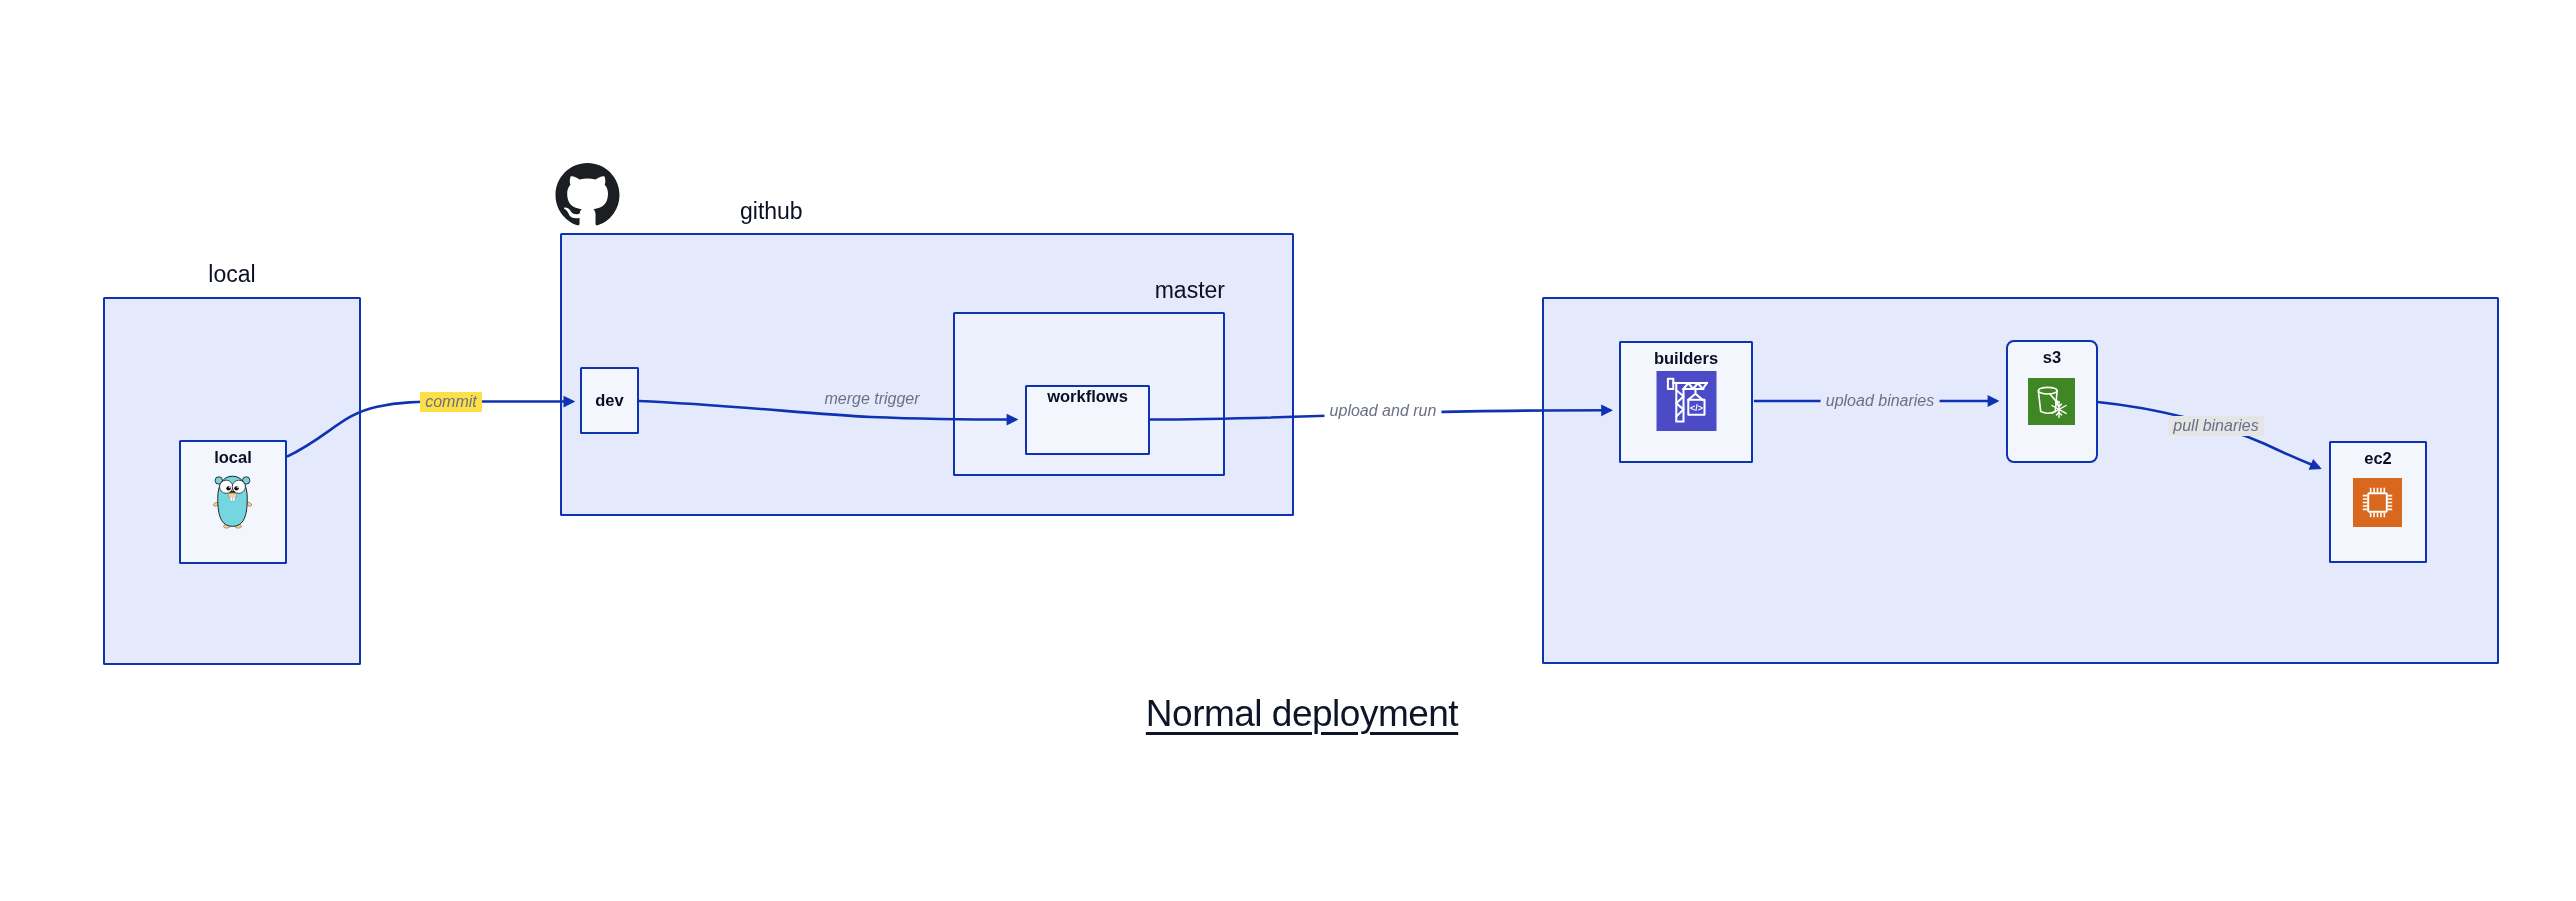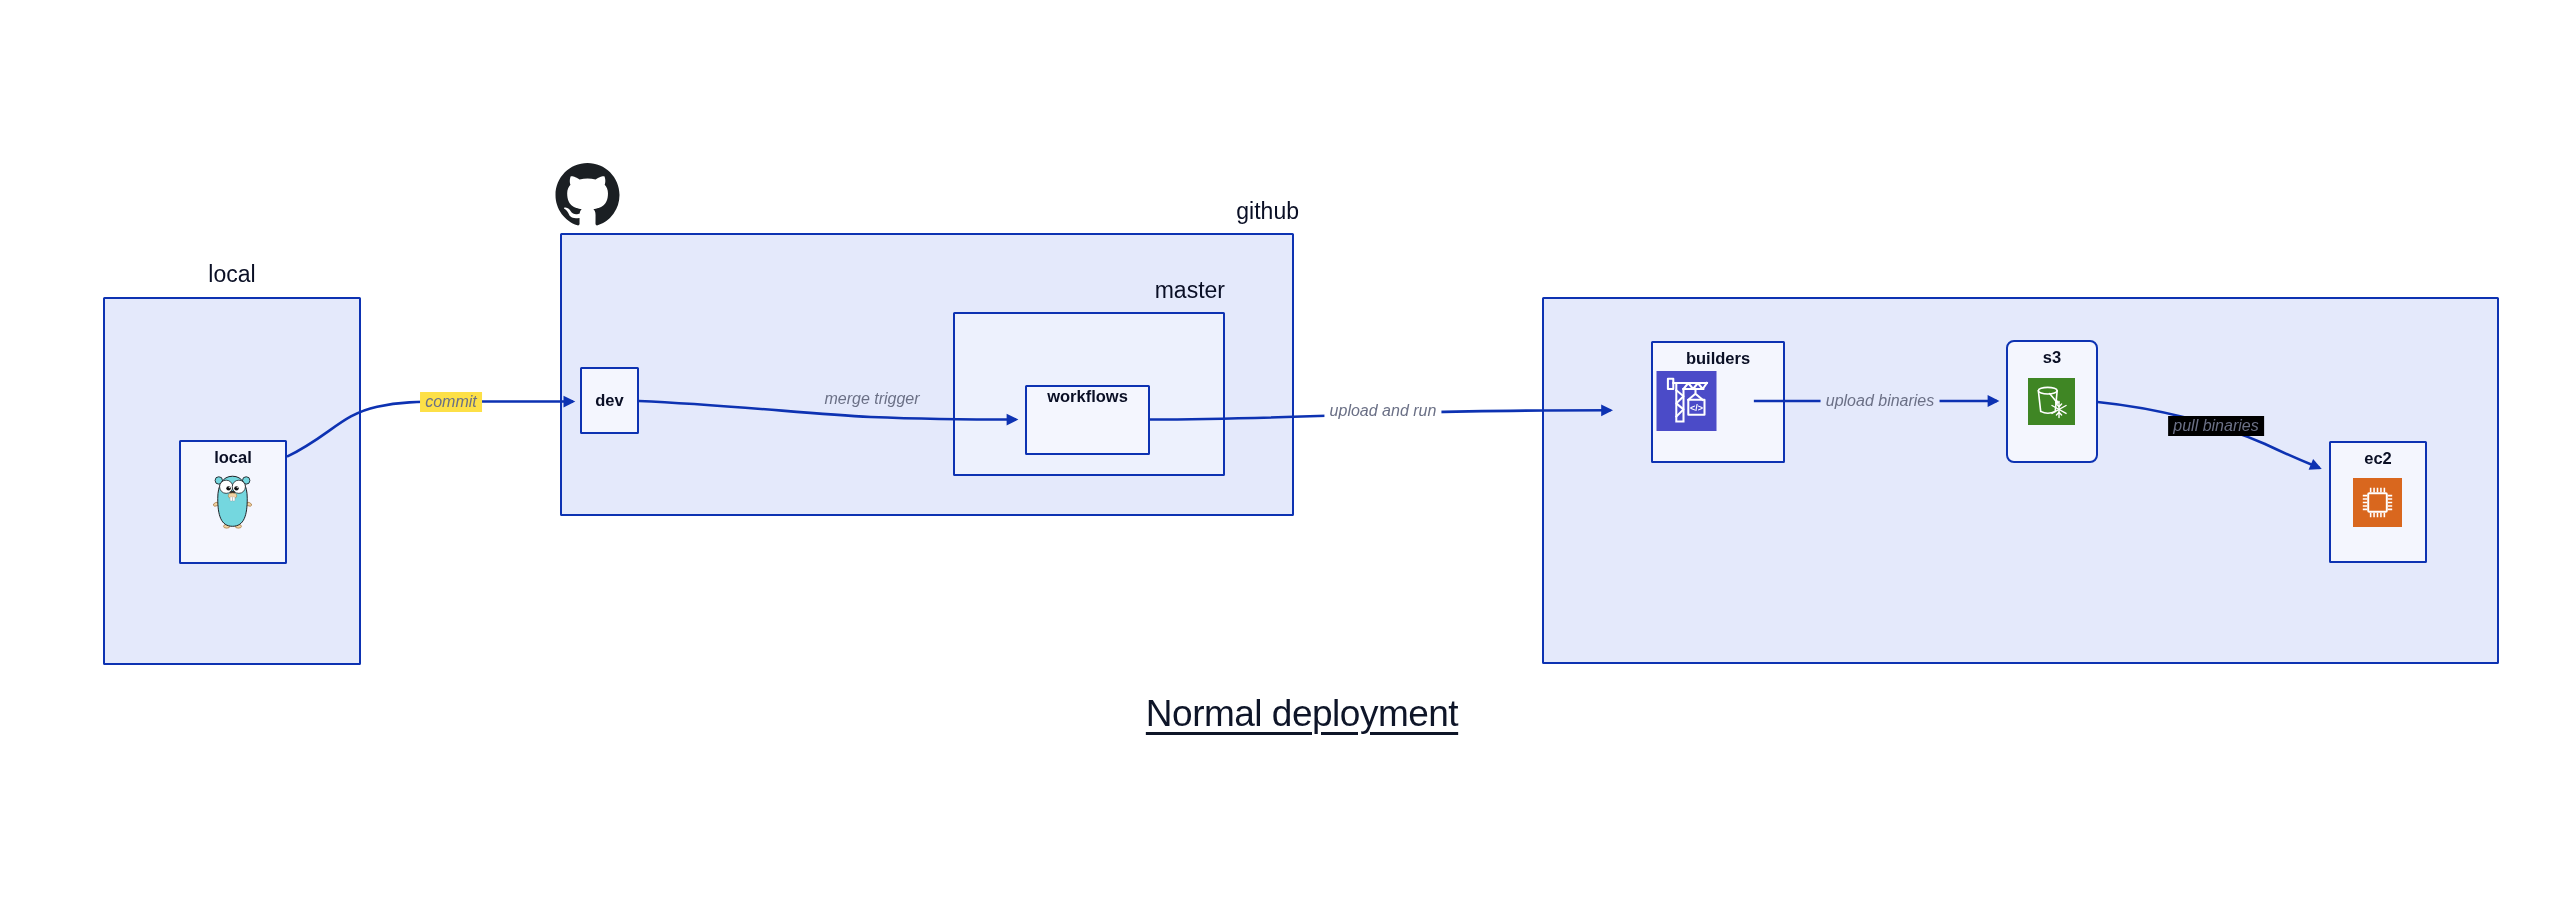--- a/index.html
+++ b/index.html
@@ -8,30 +8,30 @@
 
   
   .group{position:absolute;border:2.6px solid #0D32B2;border-radius:1.5px;background:#E4E9FB;box-sizing:border-box;}
   #g-local  {left:103px; top:297px; width:258px; height:368px;}
   #g-github {left:560px;top:233px; width:734px;height:283px;}
   #g-master {left:953px;top:312px; width:272px; height:164px;background:#EDF1FD;}
   #g-aws    {left:1542px;top:297px; width:957px;height:367px;}
 
   .group-label{position:absolute;font-size:23px;font-weight:500;color:#0A0F25;line-height:27px;}
   #lbl-local {left:103px; top:261px; width:258px; text-align:center;}
-  #lbl-github{left:784px;top:198px; width:515px;text-align:right;padding-right:7.2px;}
+  #lbl-github{left:740px;top:198px; width:515px;padding-right:7.2px;}
   #lbl-master{left:953px;top:277px; width:272px; text-align:right;}
   #lbl-aws   {left:1542px;top:262px; width:957px;text-align:center;}
 
   
   .node{position:absolute;border:2.6px solid #0D32B2;border-radius:1.5px;background:#F4F6FE;box-sizing:border-box;}
   #n-code     {left:179px; top:440px; width:108px; height:124px;}
   #n-dev      {left:580px;top:367px; width:59px; height:67px;display:flex;align-items:center;justify-content:center;}
   #n-workflows{left:1025px;top:385px; width:125px; height:70px;display:flex;align-items:flex-start;justify-content:center;}
-  #n-builders {left:1619px;top:341px; width:134px; height:122px;margin-left:32px;}
+  #n-builders {left:1619px;top:341px; width:134px; height:122px;}
   #n-s3       {left:2006px;top:340px; width:92px; height:123px;border-radius:8px;}
   #n-ec2      {left:2329px;top:441px; width:98px; height:122px;}
   .node-label{font-size:16.5px;font-weight:bold;color:#0A0F25;text-align:center;}
   .node-label.top{position:absolute;left:0;right:0;top:6.2px;}
 
   
   .icon{position:absolute;}
   #ic-octocat {left:555px;top:163px;width:65px;height:64px;}
   #ic-gopher  {left:213px; top:473px;width:39px; height:56px;}
   #ic-build   {left:1656px;top:371px;width:61px;height:60px;}
@@ -39,21 +39,21 @@
   #ic-ec2     {left:2353px;top:478px;width:49px; height:49px;}
 
   
   #edges{position:absolute;left:0;top:0;width:2604px;height:902px;pointer-events:none;}
   .edge-label{position:absolute;transform:translate(-50%,-50%);font-size:16px;font-style:italic;
               color:#6B7086;padding:1px 5.2px;white-space:nowrap;}
   #el-commit {left:451px; top:402px;background:#fde047;}
   #el-merge  {left:872px;top:399px;background:#E4E9FB;}
   #el-upload-run{left:1383px;top:411px;background:#ffffff;}
   #el-upload-bin{left:1880px;top:401px;background:#E4E9FB;}
-  #el-pull-bin {left:2216px;top:426px;background:#000000;}
+  #el-pull-bin {left:2216px;top:426px;background:#e5e5e5;}
 
   
   #diagram-title{position:absolute;left:0;top:693px;width:2604px;text-align:center;
                  font-size:37px;letter-spacing:-0.5px;color:#0E1528;
                  text-decoration:underline;text-decoration-thickness:3.1px;text-underline-offset:6.2px;}
 </style>
 </head>
 <body>
 
 <div id="canvas">

